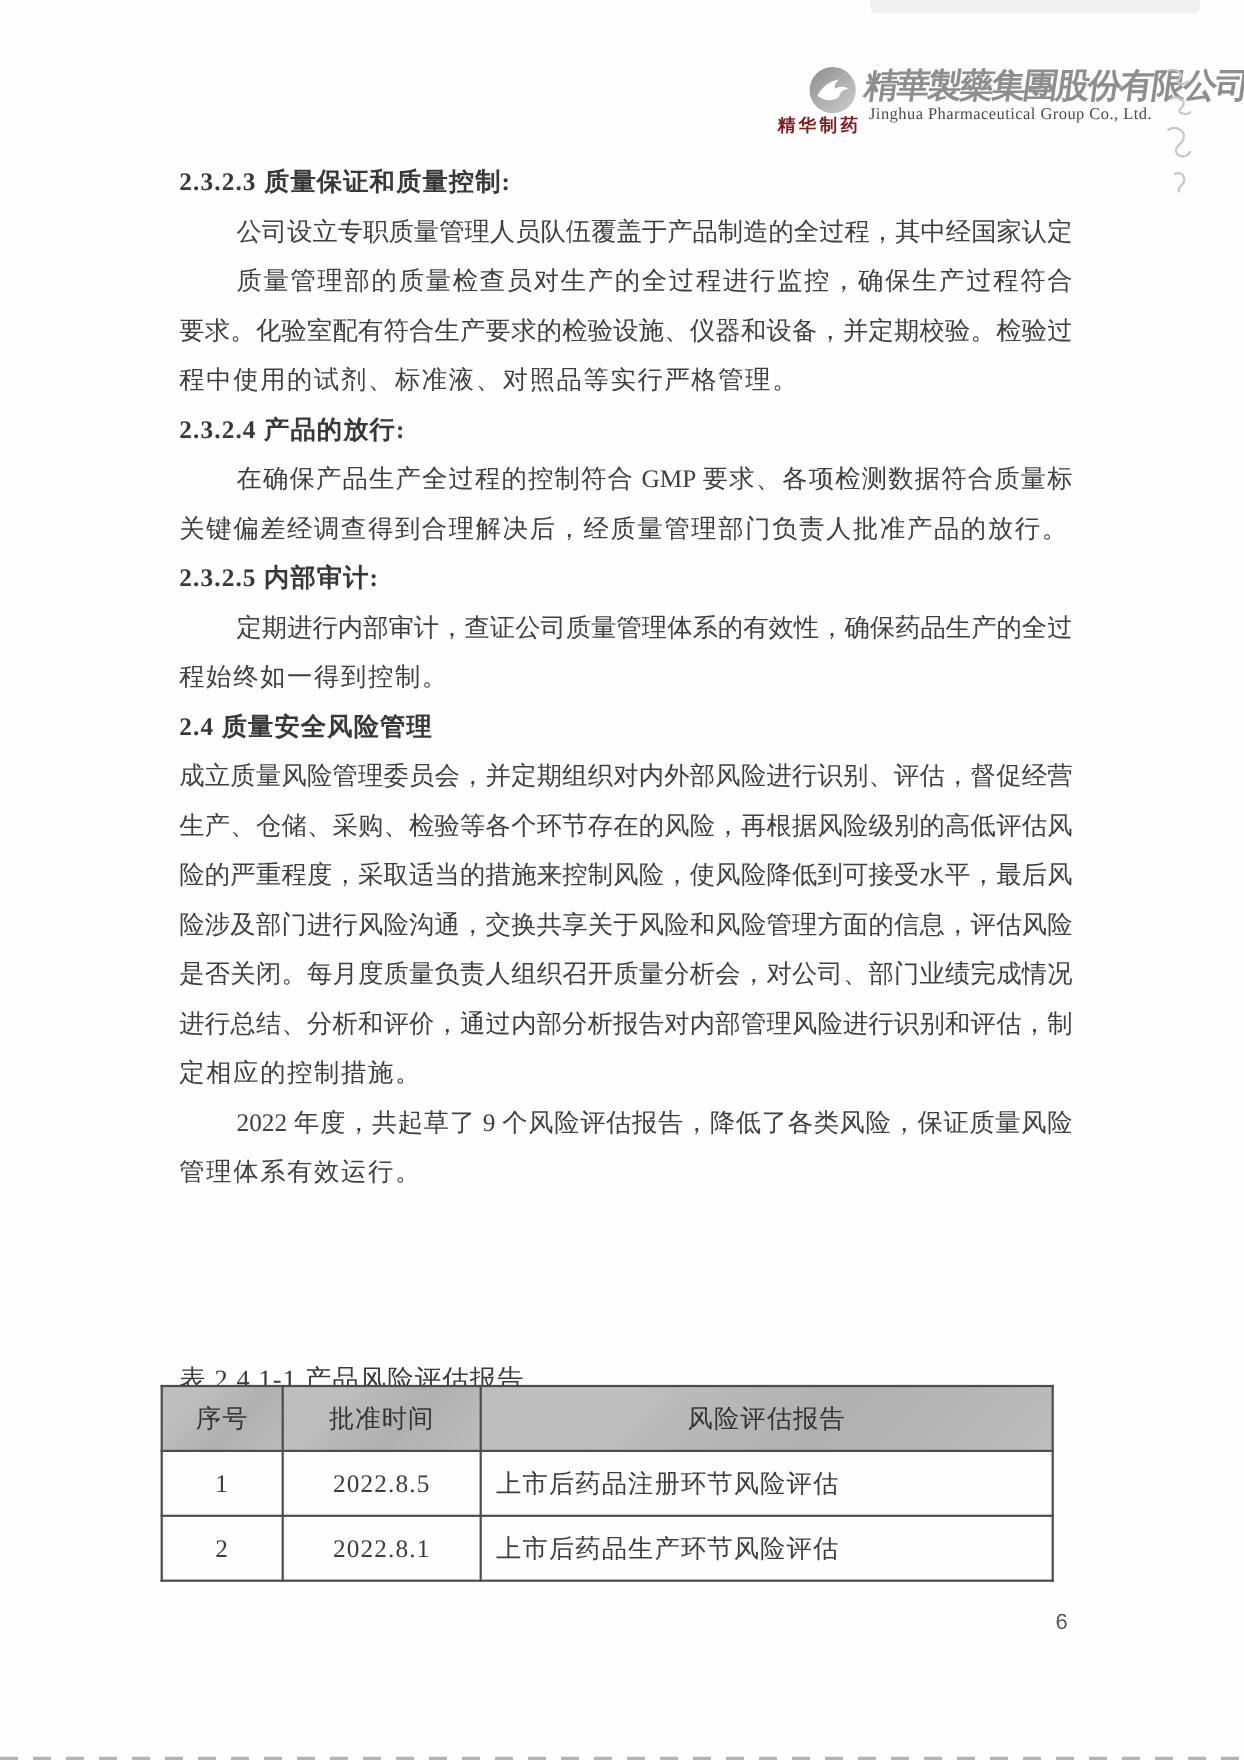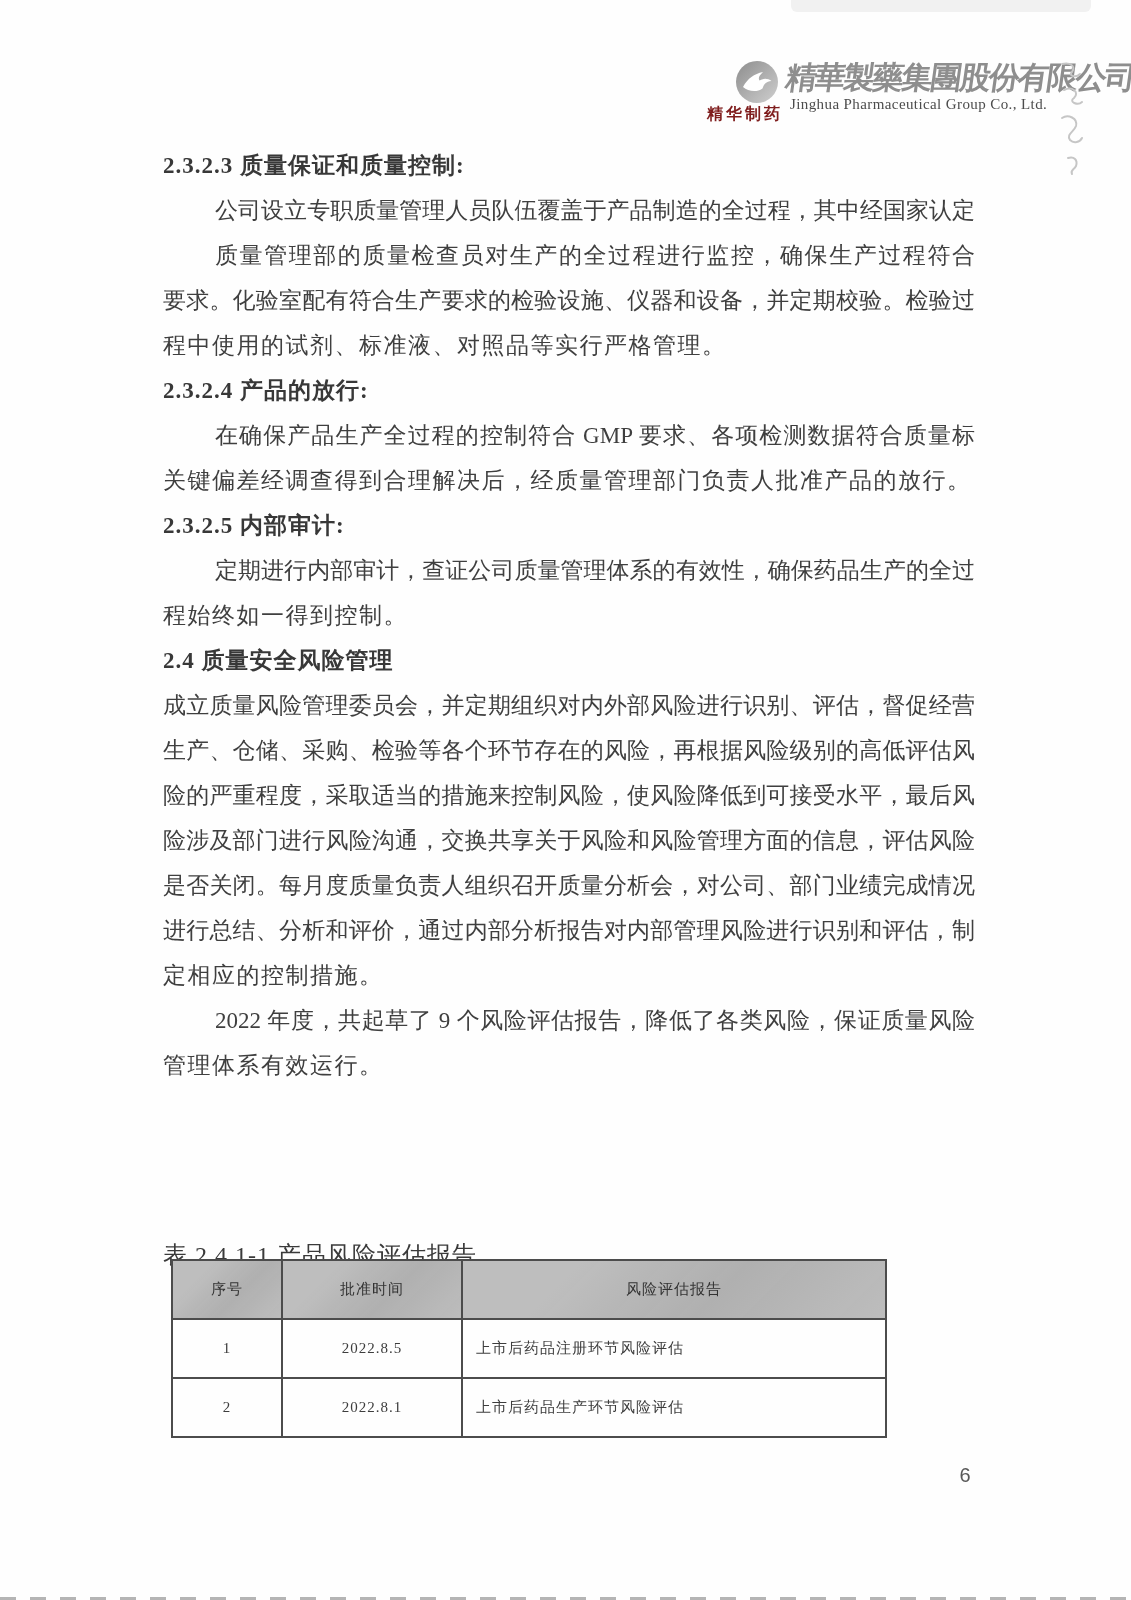--- a/index.html
+++ b/index.html
@@ -43,23 +43,23 @@
   .line.head{font-weight:700;color:#383838;letter-spacing:1px;}
 
   
   .table-caption{
     position:absolute;left:163px;top:1219px;width:812px;height:40px;
     line-height:40px;text-align:left;font-size:24px;font-weight:400;color:#3a3a3a;
     letter-spacing:1px;
     margin-top:16px;
   }
   table.risk{
-    position:absolute;left:171px;top:1259px;width:716px;
+    position:absolute;left:146px;top:1259px;width:812px;
     border-collapse:collapse;table-layout:fixed;
-    font-size:15px;color:#3d3d3d;
+    font-size:23px;color:#3d3d3d;
   }
   table.risk col.c0{width:110px;}
   table.risk col.c1{width:180px;}
   table.risk th,table.risk td{
     border:2px solid #4c4c4c;height:57px;padding:0;
     font-weight:400;letter-spacing:1px;
   }
   table.risk th{
     background:#b9b9b9;text-align:center;color:#333;
     background-image:linear-gradient(135deg, rgba(255,255,255,.07) 25%, rgba(0,0,0,.05) 60%, rgba(255,255,255,.06) 100%);

